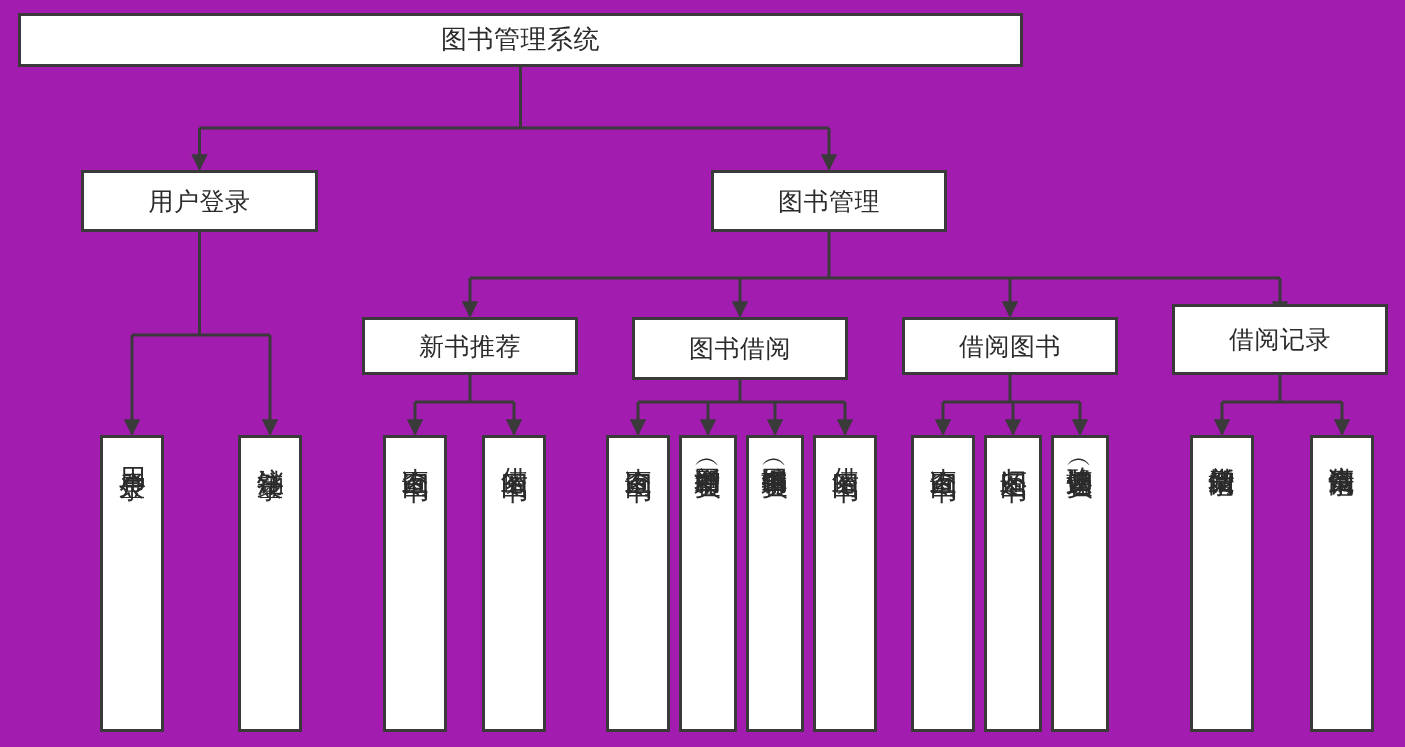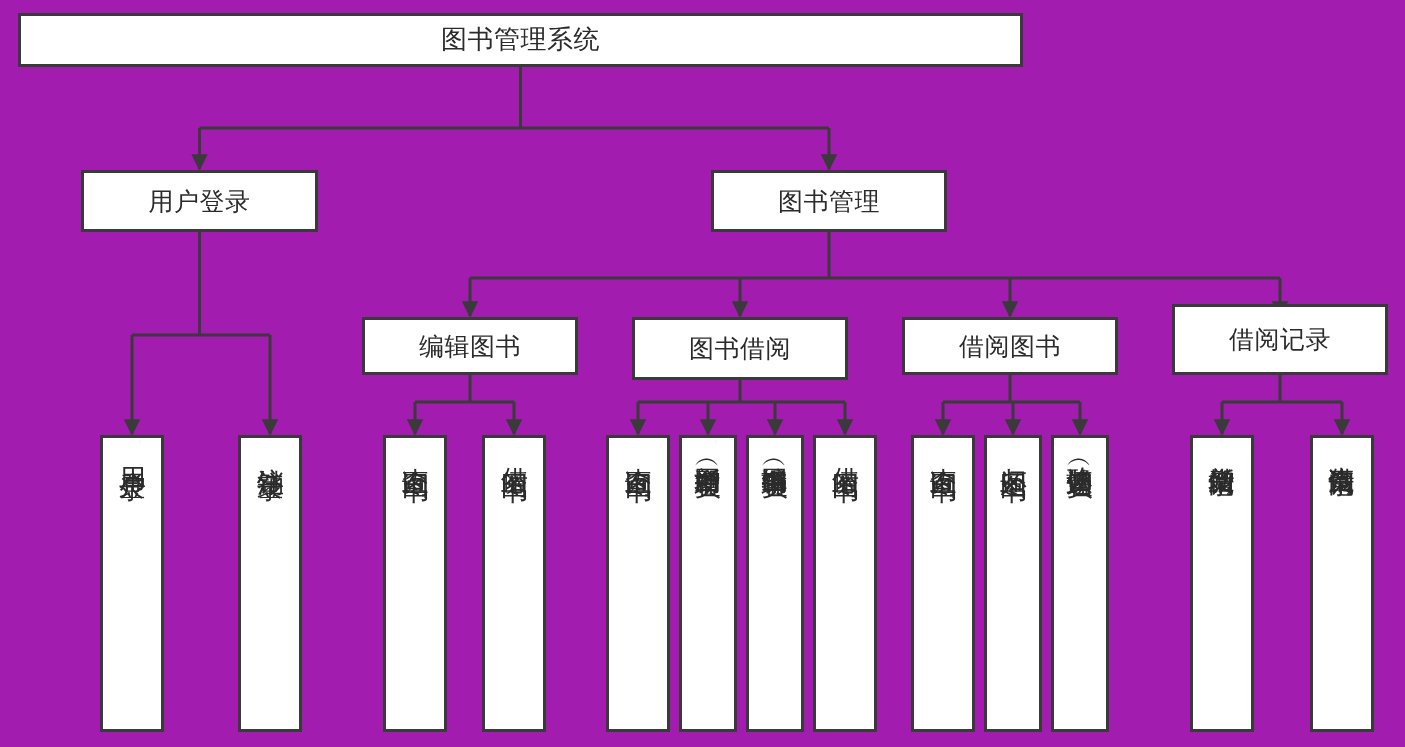--- a/index.html
+++ b/index.html
@@ -121,21 +121,21 @@
       <div class="node horiz root tall" style="left: 18px; top: 13px; width: 1005px; height: 54px; border-color: rgb(58, 58, 58); color: rgb(43, 43, 43);">
         <span class="label">图书管理系统</span>
       </div>
       <div class="node horiz" style="left: 81px; top: 170px; width: 237px; height: 62px; border-color: rgb(58, 58, 58); color: rgb(43, 43, 43);">
         <span class="label">用户登录</span>
       </div>
       <div class="node horiz" style="left: 711px; top: 170px; width: 236px; height: 62px; border-color: rgb(58, 58, 58); color: rgb(43, 43, 43);">
         <span class="label">图书管理</span>
       </div>
       <div class="node horiz" style="left: 362px; top: 317px; width: 216px; height: 58px; border-color: rgb(58, 58, 58); color: rgb(43, 43, 43);">
-        <span class="label">编辑图书</span>
+        <span class="label">新书推荐</span>
       </div>
       <div class="node horiz" style="left: 632px; top: 317px; width: 216px; height: 63px; border-color: rgb(58, 58, 58); color: rgb(43, 43, 43);">
         <span class="label">图书借阅</span>
       </div>
       <div class="node horiz" style="left: 902px; top: 317px; width: 216px; height: 58px; border-color: rgb(58, 58, 58); color: rgb(43, 43, 43);">
         <span class="label">借阅图书</span>
       </div>
       <div class="node horiz" style="left: 1172px; top: 304px; width: 216px; height: 71px; border-color: rgb(58, 58, 58); color: rgb(43, 43, 43);">
         <span class="label">借阅记录</span>
       </div>

